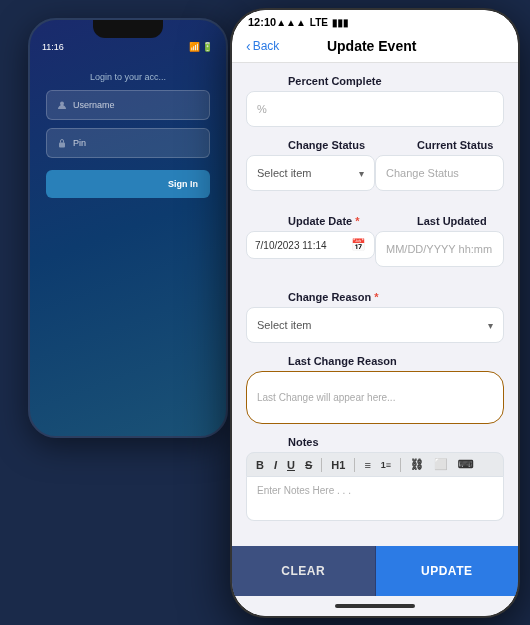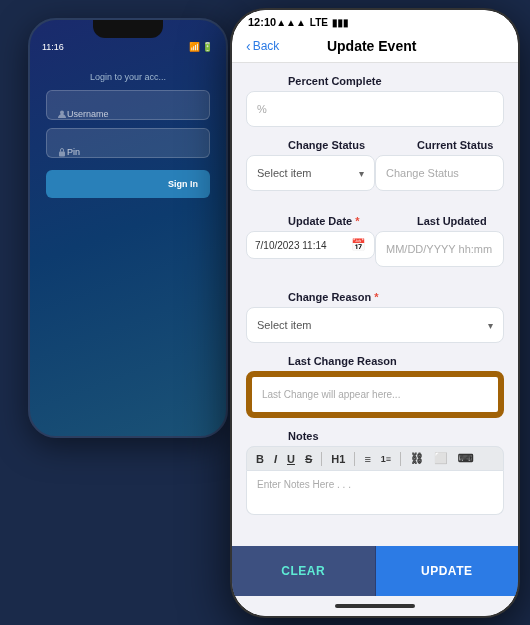--- a/index.html
+++ b/index.html
@@ -68,24 +68,25 @@
       margin-top: 18px;
       padding: 0 20px;
     }
     .login-field {
       background: rgba(255,255,255,0.12);
       border: 1px solid rgba(255,255,255,0.2);
       border-radius: 6px;
       margin: 8px 16px 0;
       height: 30px;
       display: flex;
-      align-items: flex-end;
+      align-items: center;
       padding: 0 10px;
       color: rgba(255,255,255,0.7);
       font-size: 9px;
+      gap: 6px;
     }
     .login-icon {
       width: 10px;
       height: 10px;
       opacity: 0.6;
     }
     .sign-in-btn {
       background: #2980b9;
       border-radius: 6px;
       margin: 12px 16px 0;
@@ -237,23 +238,23 @@
       font-size: 10px;
       color: #333;
     }
     .calendar-icon {
       font-size: 12px;
       color: #555;
     }
 
     .last-change-area {
       background: #fff;
-      border: 6px solid #a16207;
-      border-radius: 8px;
-      padding: 12px 10px;
+      border: 1px solid #a16207;
+      border-radius: 16px;
+      padding: 20px 10px;
       font-size: 10px;
       color: #aaa;
       min-height: 36px;
     }
 
     
     .notes-toolbar {
       background: #e8eaed;
       border: 1px solid #dde2e8;
       border-radius: 8px 8px 0 0;
@@ -299,21 +300,21 @@
       display: flex;
       align-items: center;
       justify-content: center;
       font-size: 12px;
       font-weight: 700;
       letter-spacing: 0.5px;
       cursor: pointer;
     }
     .btn-clear {
       background: #3d5080;
-      color: #5eead4;
+      color: #e5e5e5;
       border-right: 1px solid #2c3e70;
     }
     .btn-update {
       background: #2c7be5;
       color: #fff;
     }
 
     
     .home-indicator {
       background: #f2f2f7;

